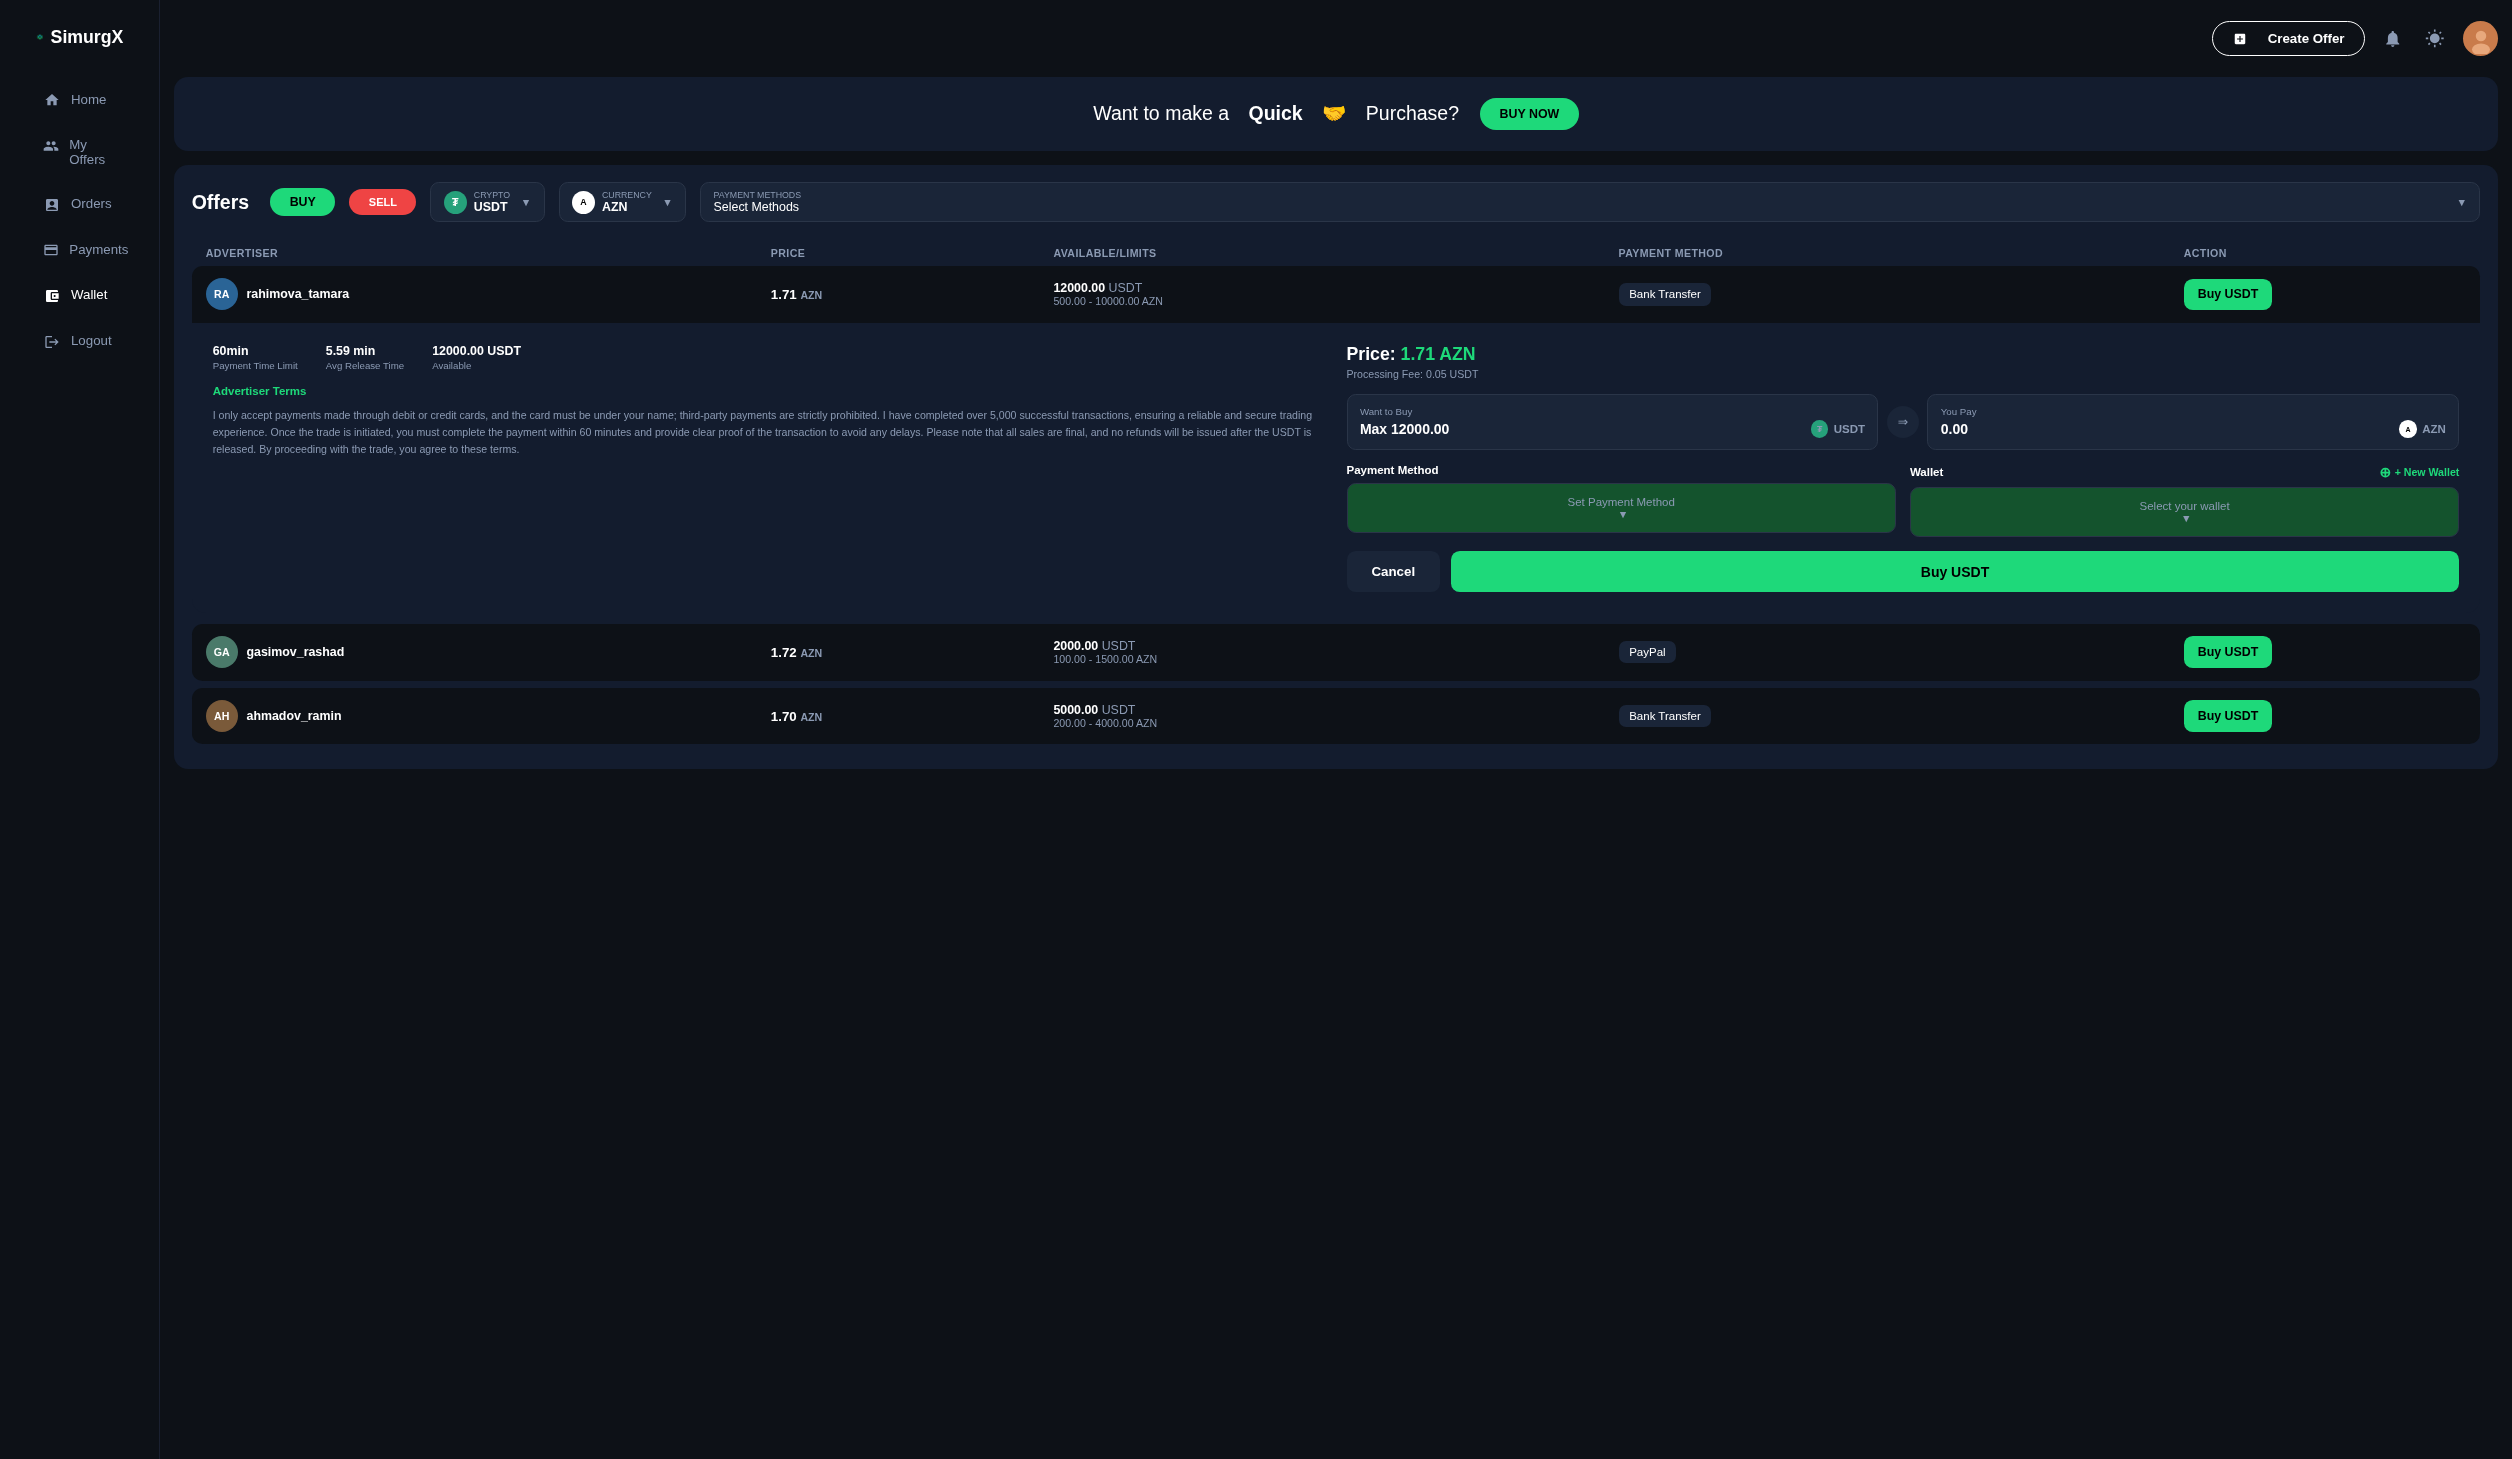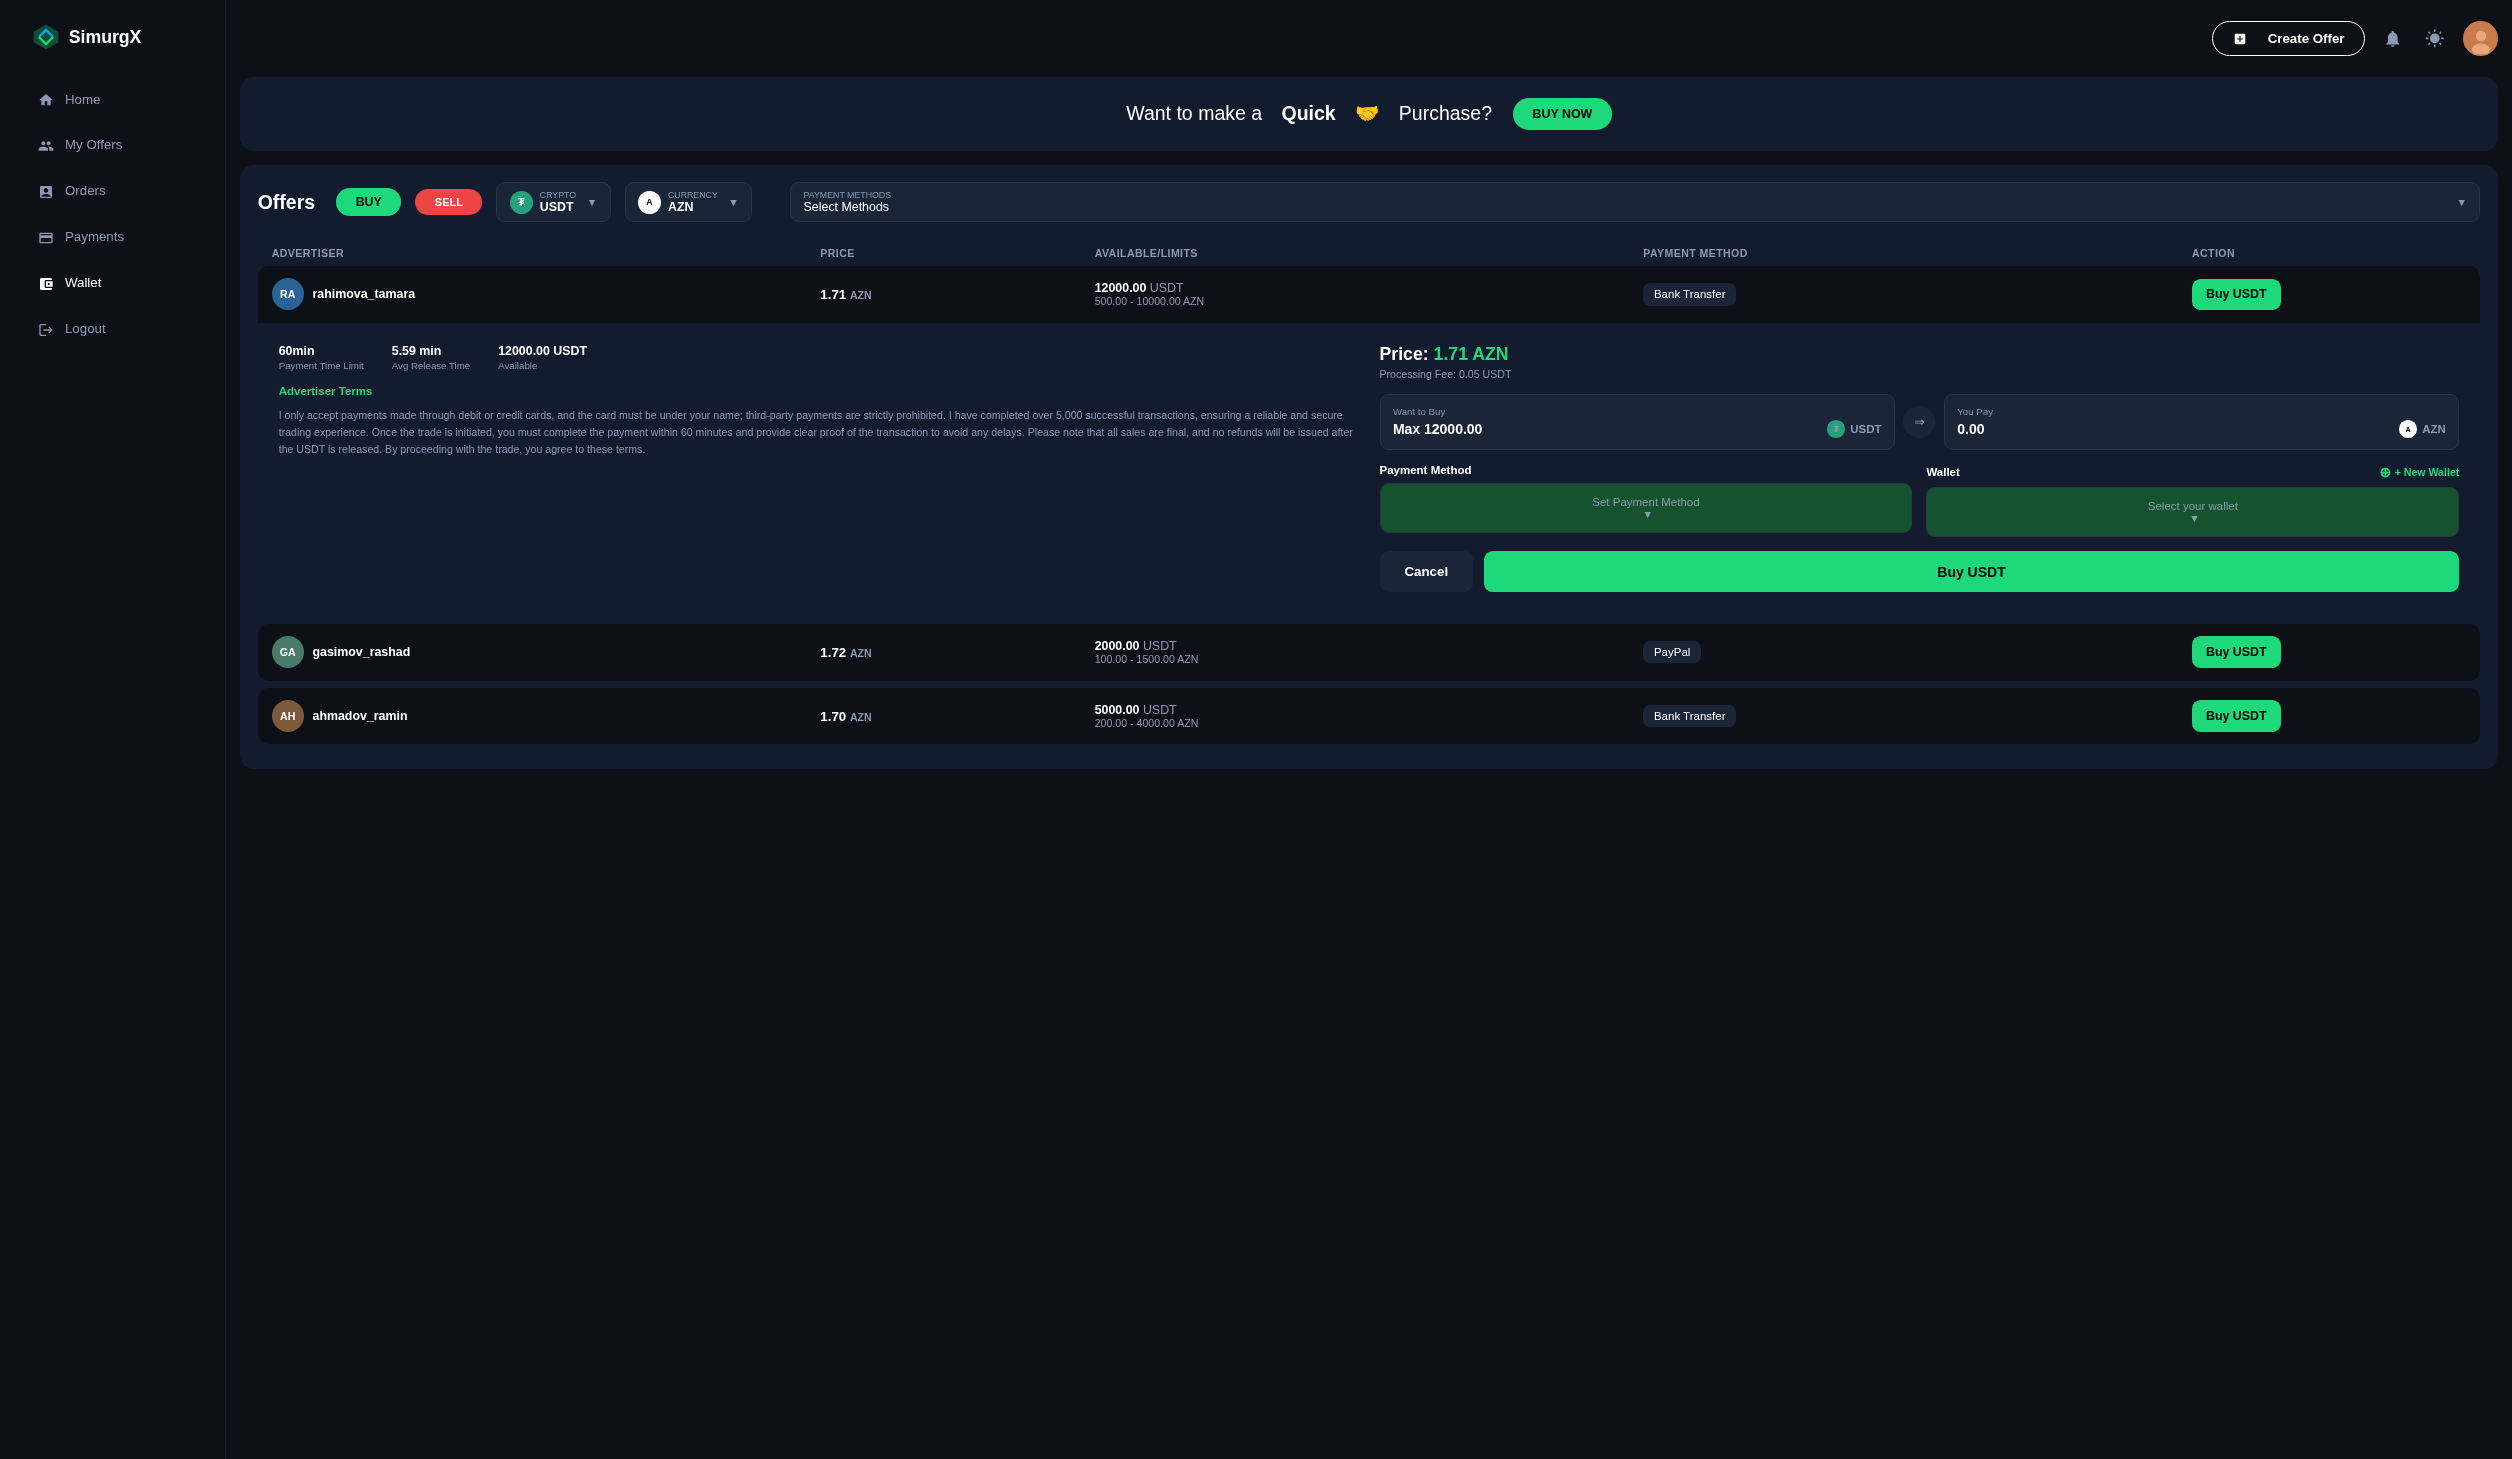--- a/index.html
+++ b/index.html
@@ -5,23 +5,23 @@
     * { box-sizing: border-box; margin: 0; padding: 0; }
     body {
       background: #0d1117;
       color: #fff;
       font-family: -apple-system, BlinkMacSystemFont, 'Segoe UI', sans-serif;
       min-height: 100vh;
       display: flex;
     }
     
     .sidebar {
-      width: 226px;
+      width: 160px;
       background: #0d1117;
-      padding: 21px 12px;
+      padding: 21px 18px;
       display: flex;
       flex-direction: column;
       gap: 7px;
       flex-shrink: 0;
       border-right: 0.9px solid #1a2030;
     }
     .logo {
       display: flex;
       align-items: center;
       gap: 7px;
@@ -192,21 +192,21 @@
       background: #fff;
       border-radius: 50%;
       display: flex;
       align-items: center;
       justify-content: center;
       font-size: 8.8px;
       font-weight: 700;
       color: #000;
     }
     .chevron { font-size: 10.6px; color: #8b9ab3; margin-left: 3.5px; }
-    .payment-select { min-width: 177px; margin-left: 24px; }
+    .payment-select { min-width: 177px; }
     
     .table-header {
       display: grid;
       grid-template-columns: 2fr 1fr 2fr 2fr 1fr;
       padding: 7px 14px;
       font-size: 10.6px;
       color: #8b9ab3;
       font-weight: 600;
       letter-spacing: 0.4px;
     }

